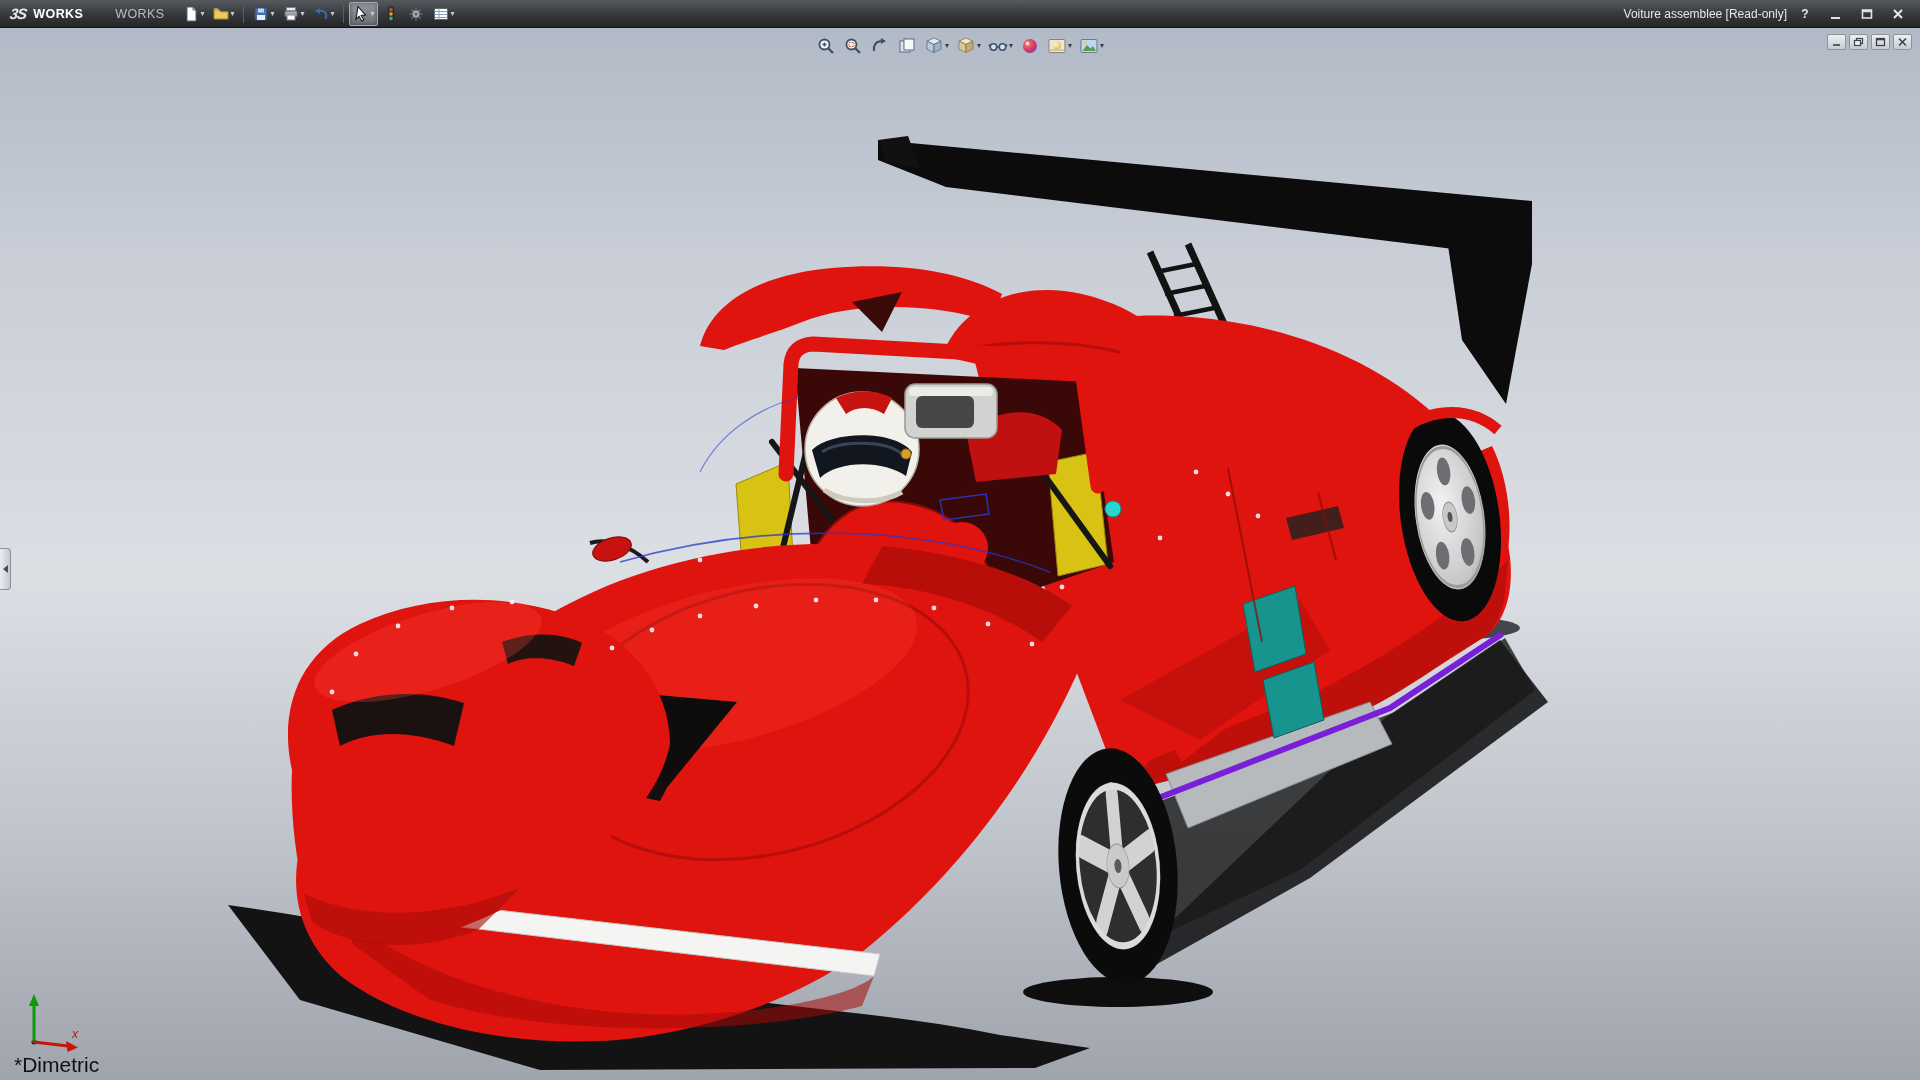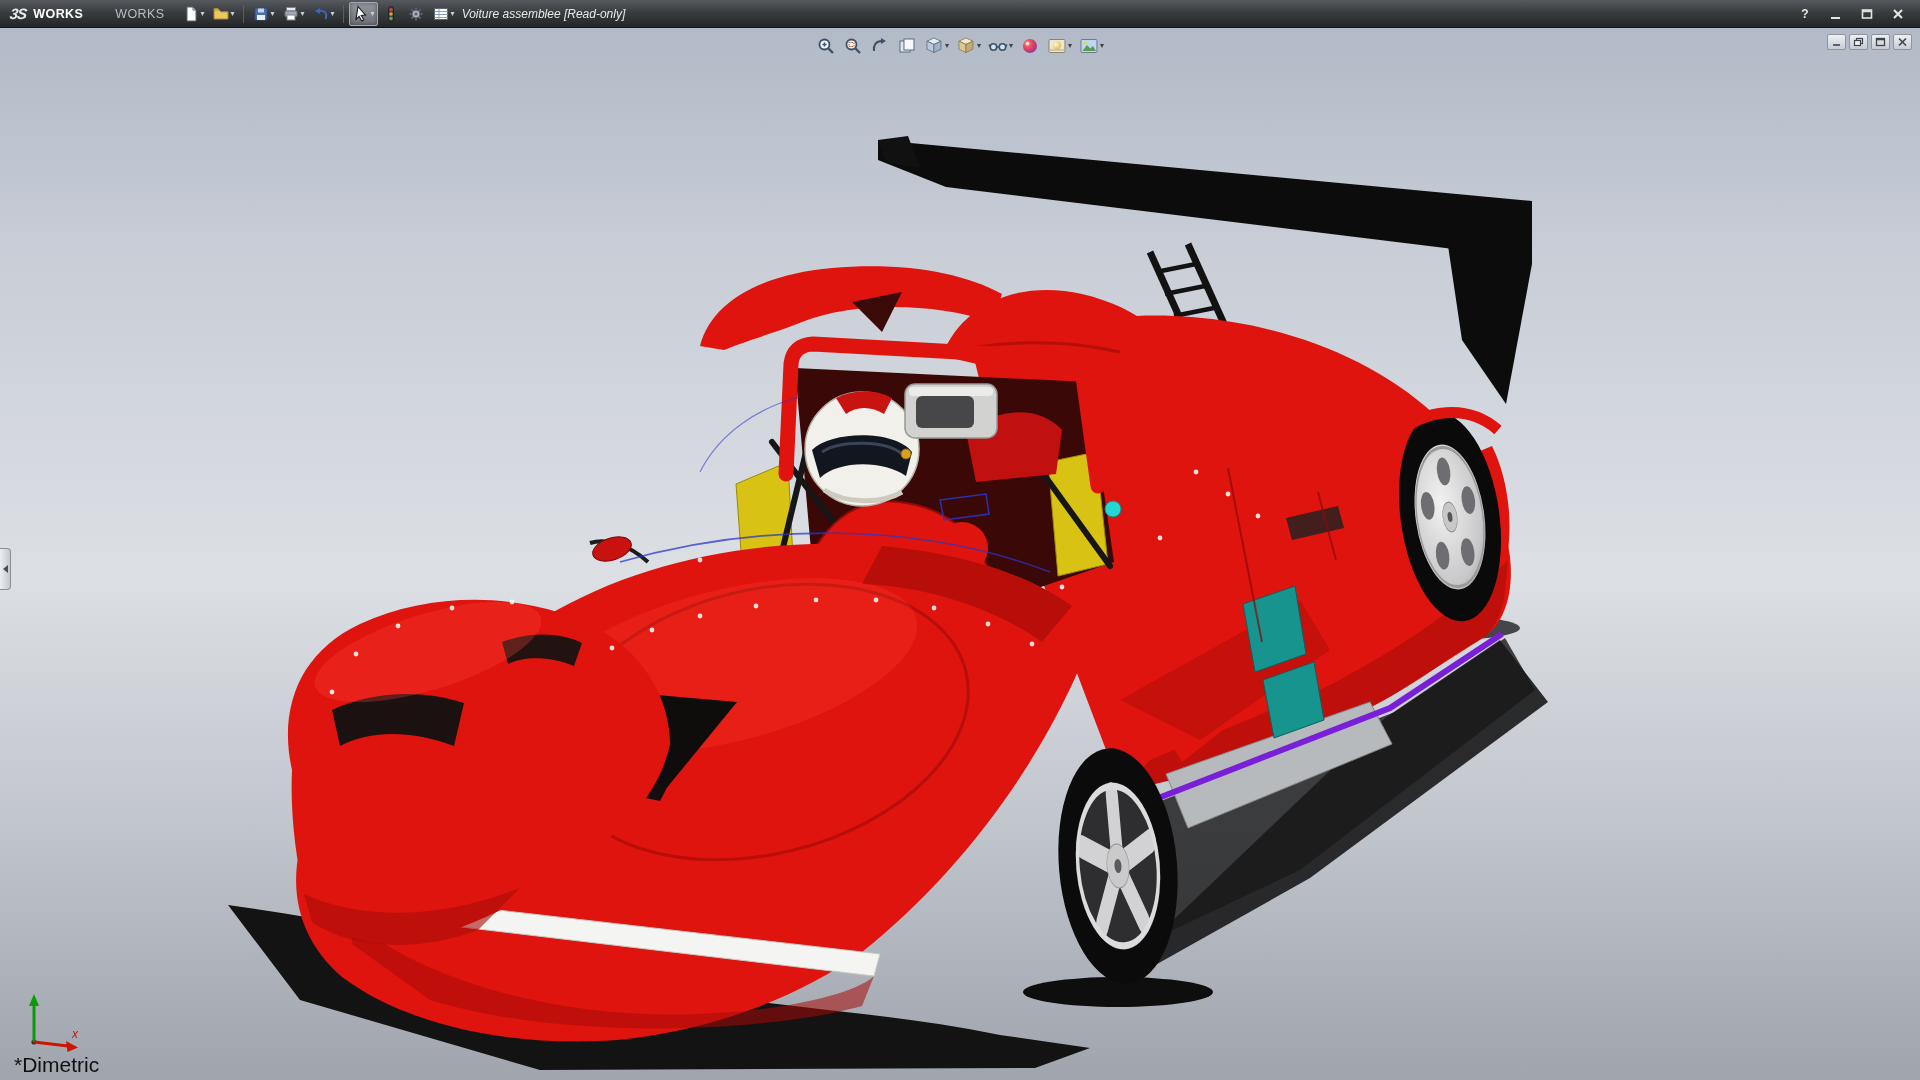--- a/index.html
+++ b/index.html
@@ -23,21 +23,21 @@
   .brand-mark{ font-style:italic; font-weight:bold; font-size:15px; color:#e8eaec; letter-spacing:-1px; transform:skewX(-8deg); }
   .brand-name{ font-size:12.5px; letter-spacing:.4px; color:#ffffff; font-weight:bold; }
   .brand-name .light{ color:#b9bdc2; font-weight:normal;padding-left:32px; }
   .tb-group{ display:flex; align-items:center; gap:1px; }
   .tb-btn{ height:24px; min-width:24px; padding:0 2px; display:flex; align-items:center; justify-content:center;
     border:1px solid transparent; border-radius:2px; background:transparent; }
   .tb-btn svg{ display:block; }
   .tb-btn.active{ background:linear-gradient(#93989f,#6c7178); border:1px solid #a2a8b0; box-shadow:inset 0 0 4px #00000066; }
   .caret{ font-size:8px; color:#c9ccd1; margin-left:1px; line-height:1; }
   .tb-sep{ width:1px; height:18px; background:#17181a; border-right:1px solid #5a5e63; margin:0 4px; }
-  .title-text{ flex:1; text-align:left; color:#e6e8ea; font-size:12px; white-space:nowrap; overflow:hidden;font-style:italic; }
+  .title-text{ flex:1; text-align:right; color:#e6e8ea; font-size:12px; white-space:nowrap; overflow:hidden; }
   .win-controls{ display:flex; gap:3px; align-items:center; }
   .win-btn{ width:28px; height:19px; display:flex; align-items:center; justify-content:center;
     border-radius:2px; color:#e8e8e8; font-size:12px; font-weight:bold; background:transparent; }
   .win-btn svg{ display:block; }
 
   .viewport{
     position:absolute; top:28px; left:0; width:1920px; height:1052px; overflow:hidden;
     background:linear-gradient(180deg, var(--bg-top) 0%, #c9ced7 22%, var(--bg-middle) 52%, #c2c6cd 75%, var(--bg-bottom) 100%);
   }
   .heads-up{ position:absolute; top:5px; left:50%; transform:translateX(-50%);

